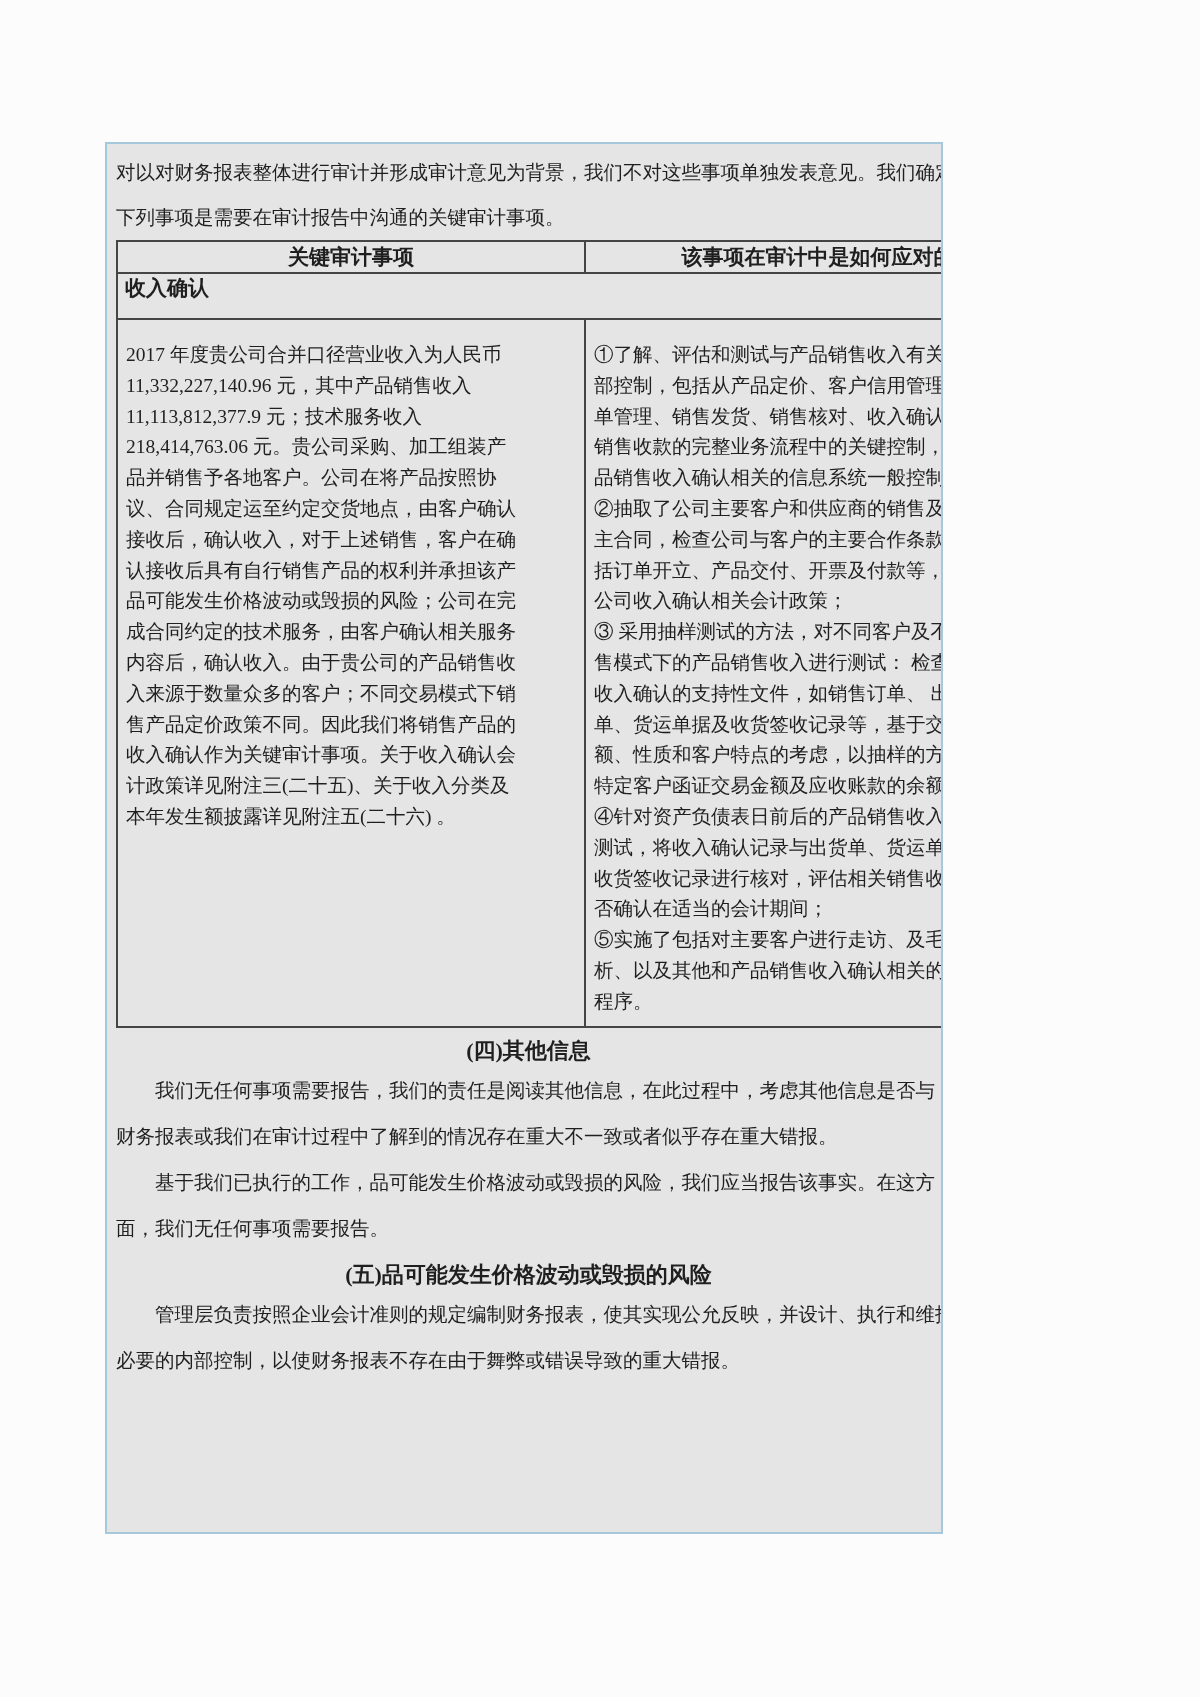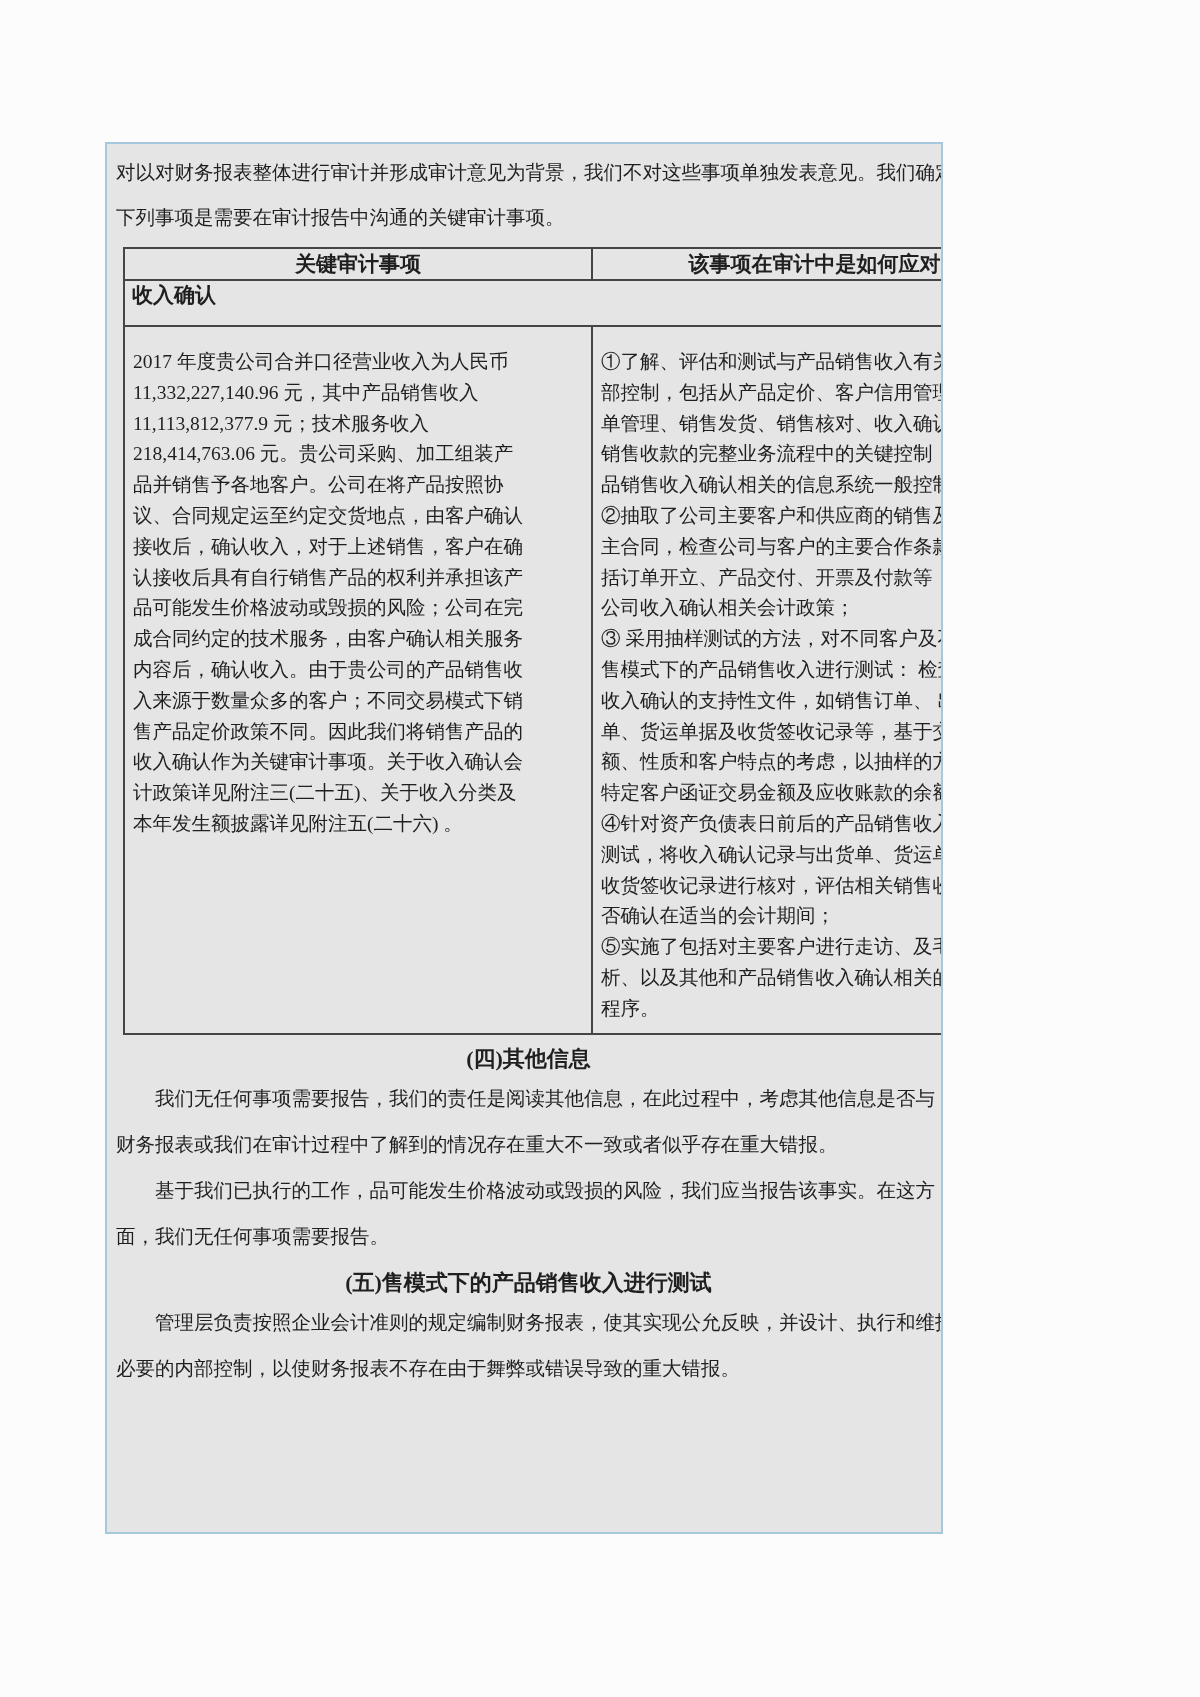--- a/index.html
+++ b/index.html
@@ -16,21 +16,21 @@
   .frame{
     position:absolute;left:105px;top:142px;width:838px;height:1392px;
     box-sizing:border-box;border:2px solid var(--border-blue);
     background:#e5e5e5;padding:6px 0 0 9px;overflow:hidden;
   }
   .intro{
     margin:0;width:887px;font-size:19.5px;line-height:45px;
     white-space:pre-line;text-align:justify;
   }
   table.kam{
-    border-collapse:collapse;table-layout:fixed;width:936px;margin:7px;
+    border-collapse:collapse;table-layout:fixed;width:936px;margin:0;
   }
   table.kam th, table.kam td{
     border:2px solid var(--table-border);box-sizing:border-box;
   }
   th.col-head{
     height:32px;font-size:21px;font-weight:bold;text-align:center;
     padding:0;vertical-align:middle;
   }
   th.col-left{width:468px;}
   td.sub-row{
@@ -111,17 +111,17 @@
       </tr>
     </tbody>
   </table>
 
   <h2 class="sec">(四)其他信息</h2>
   <p class="para">我们无任何事项需要报告，我们的责任是阅读其他信息，在此过程中，考虑其他信息是否与
 财务报表或我们在审计过程中了解到的情况存在重大不一致或者似乎存在重大错报。</p>
   <p class="para">基于我们已执行的工作，品可能发生价格波动或毁损的风险，我们应当报告该事实。在这方
 面，我们无任何事项需要报告。</p>
 
-  <h2 class="sec">(五)售模式下的产品销售收入进行测试</h2>
+  <h2 class="sec">(五)品可能发生价格波动或毁损的风险</h2>
   <p class="para">管理层负责按照企业会计准则的规定编制财务报表，使其实现公允反映，并设计、执行和维护
 必要的内部控制，以使财务报表不存在由于舞弊或错误导致的重大错报。</p>
 
 </div>
 
 </body></html>

